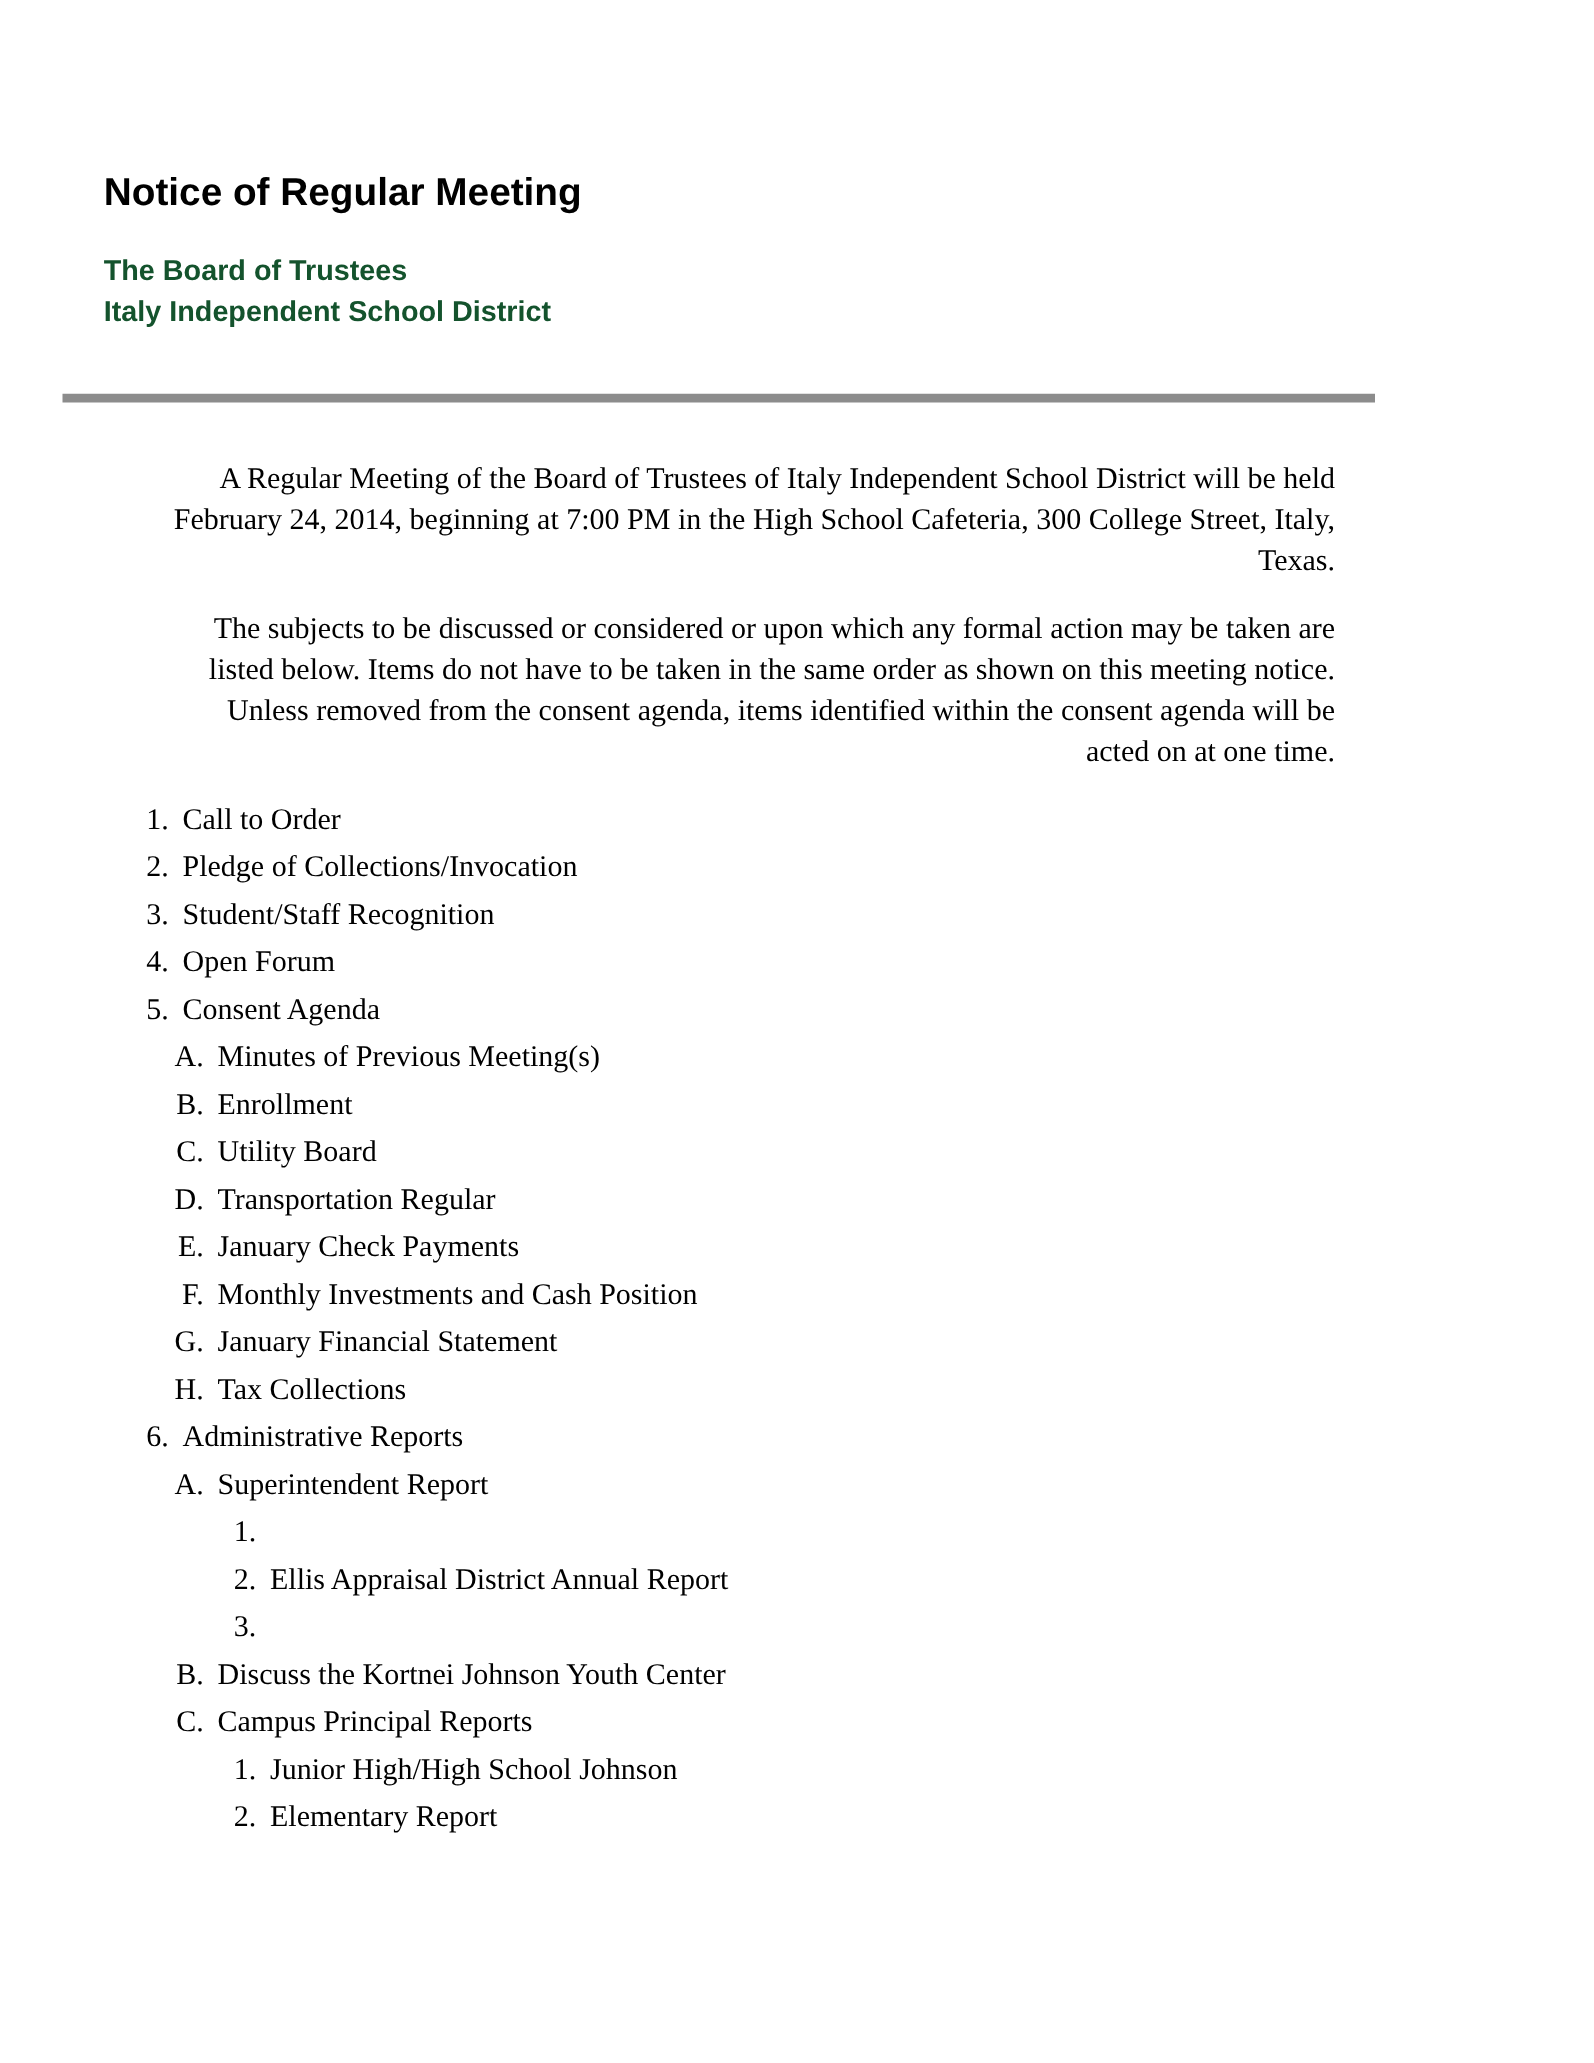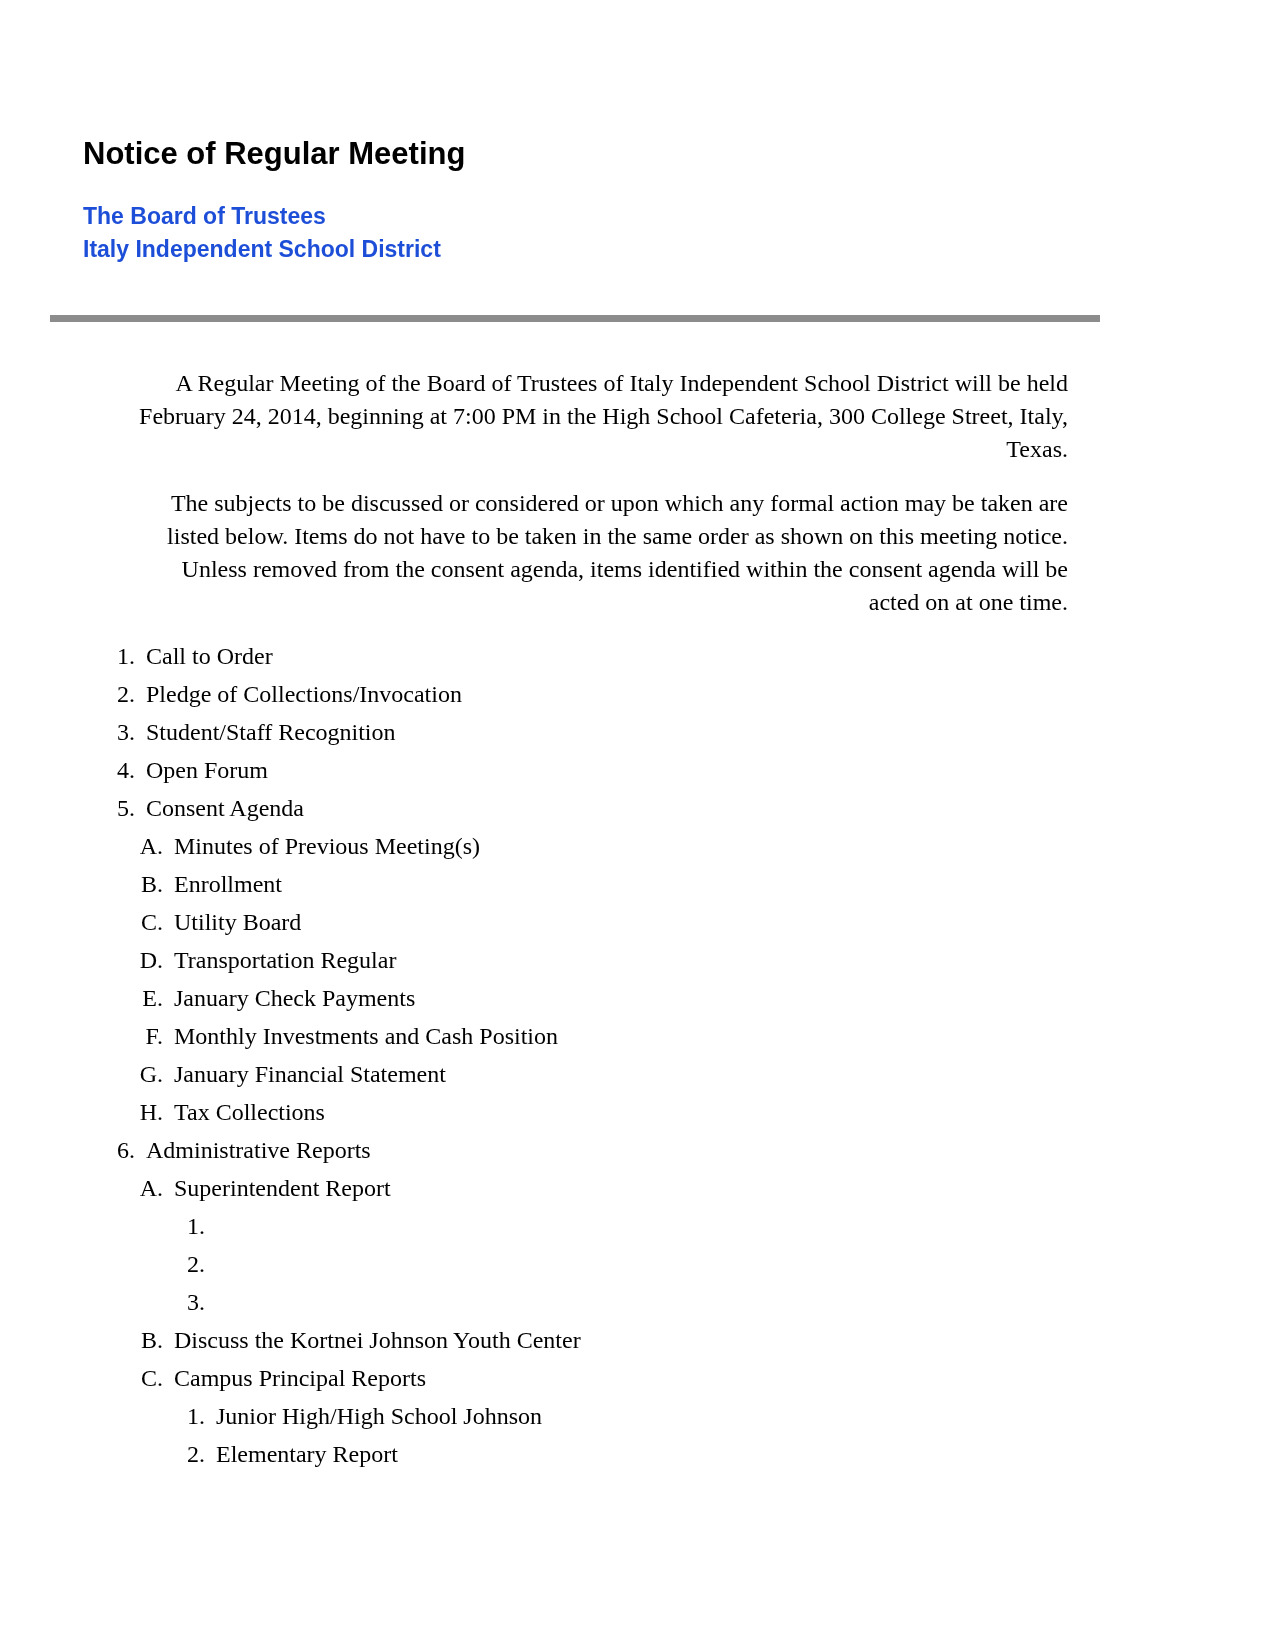--- a/index.html
+++ b/index.html
@@ -22,21 +22,21 @@
   }
   .doc-title {
     font: bold 31px/36px "Liberation Sans", sans-serif;
     margin: 0 0 28px 0;
     color: #000000;
   }
   .doc-subtitle {
     font: bold 23px/33px "Liberation Sans", sans-serif;
     margin: 0;
     white-space: pre-line;
-    color: #1d4ed8;
+    color: #14532d;
   }
   .header-divider {
     border: none;
     height: 7px;
     width: 1050px;
     margin: 49px 0 0 -33px;
     padding: 0;
   }
   .doc-par {
     font: 24px/33px "Liberation Serif", serif;
@@ -147,20 +147,21 @@
       </div>
       <div class="agenda-item level-2">
         <span class="marker">A.</span>
         <span class="item-text">Superintendent Report</span>
       </div>
       <div class="agenda-item level-3">
         <span class="marker">1.</span>
       </div>
       <div class="agenda-item level-3">
         <span class="marker">2.</span>
+        <span class="item-text">Ellis Appraisal District Annual Report</span>
       </div>
       <div class="agenda-item level-3">
         <span class="marker">3.</span>
       </div>
       <div class="agenda-item level-2">
         <span class="marker">B.</span>
         <span class="item-text">Discuss the Kortnei Johnson Youth Center</span>
       </div>
       <div class="agenda-item level-2">
         <span class="marker">C.</span>

